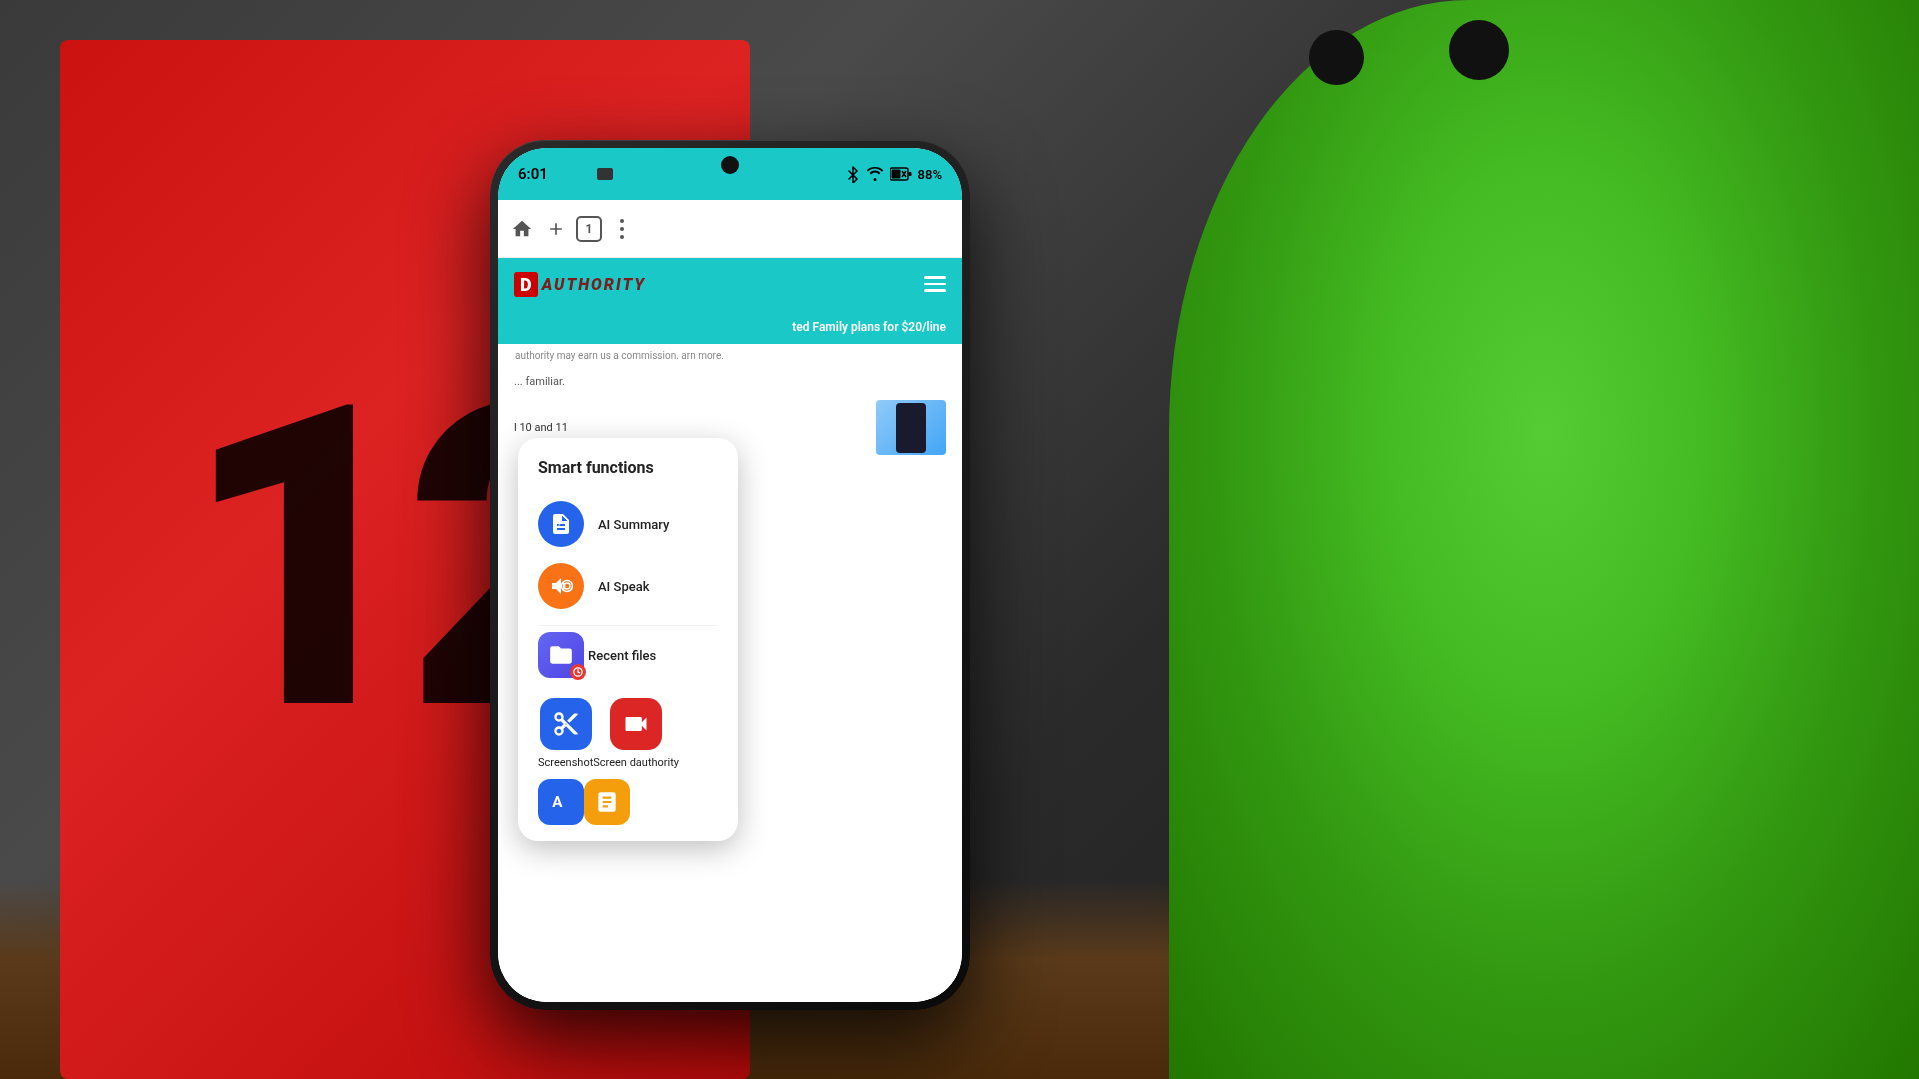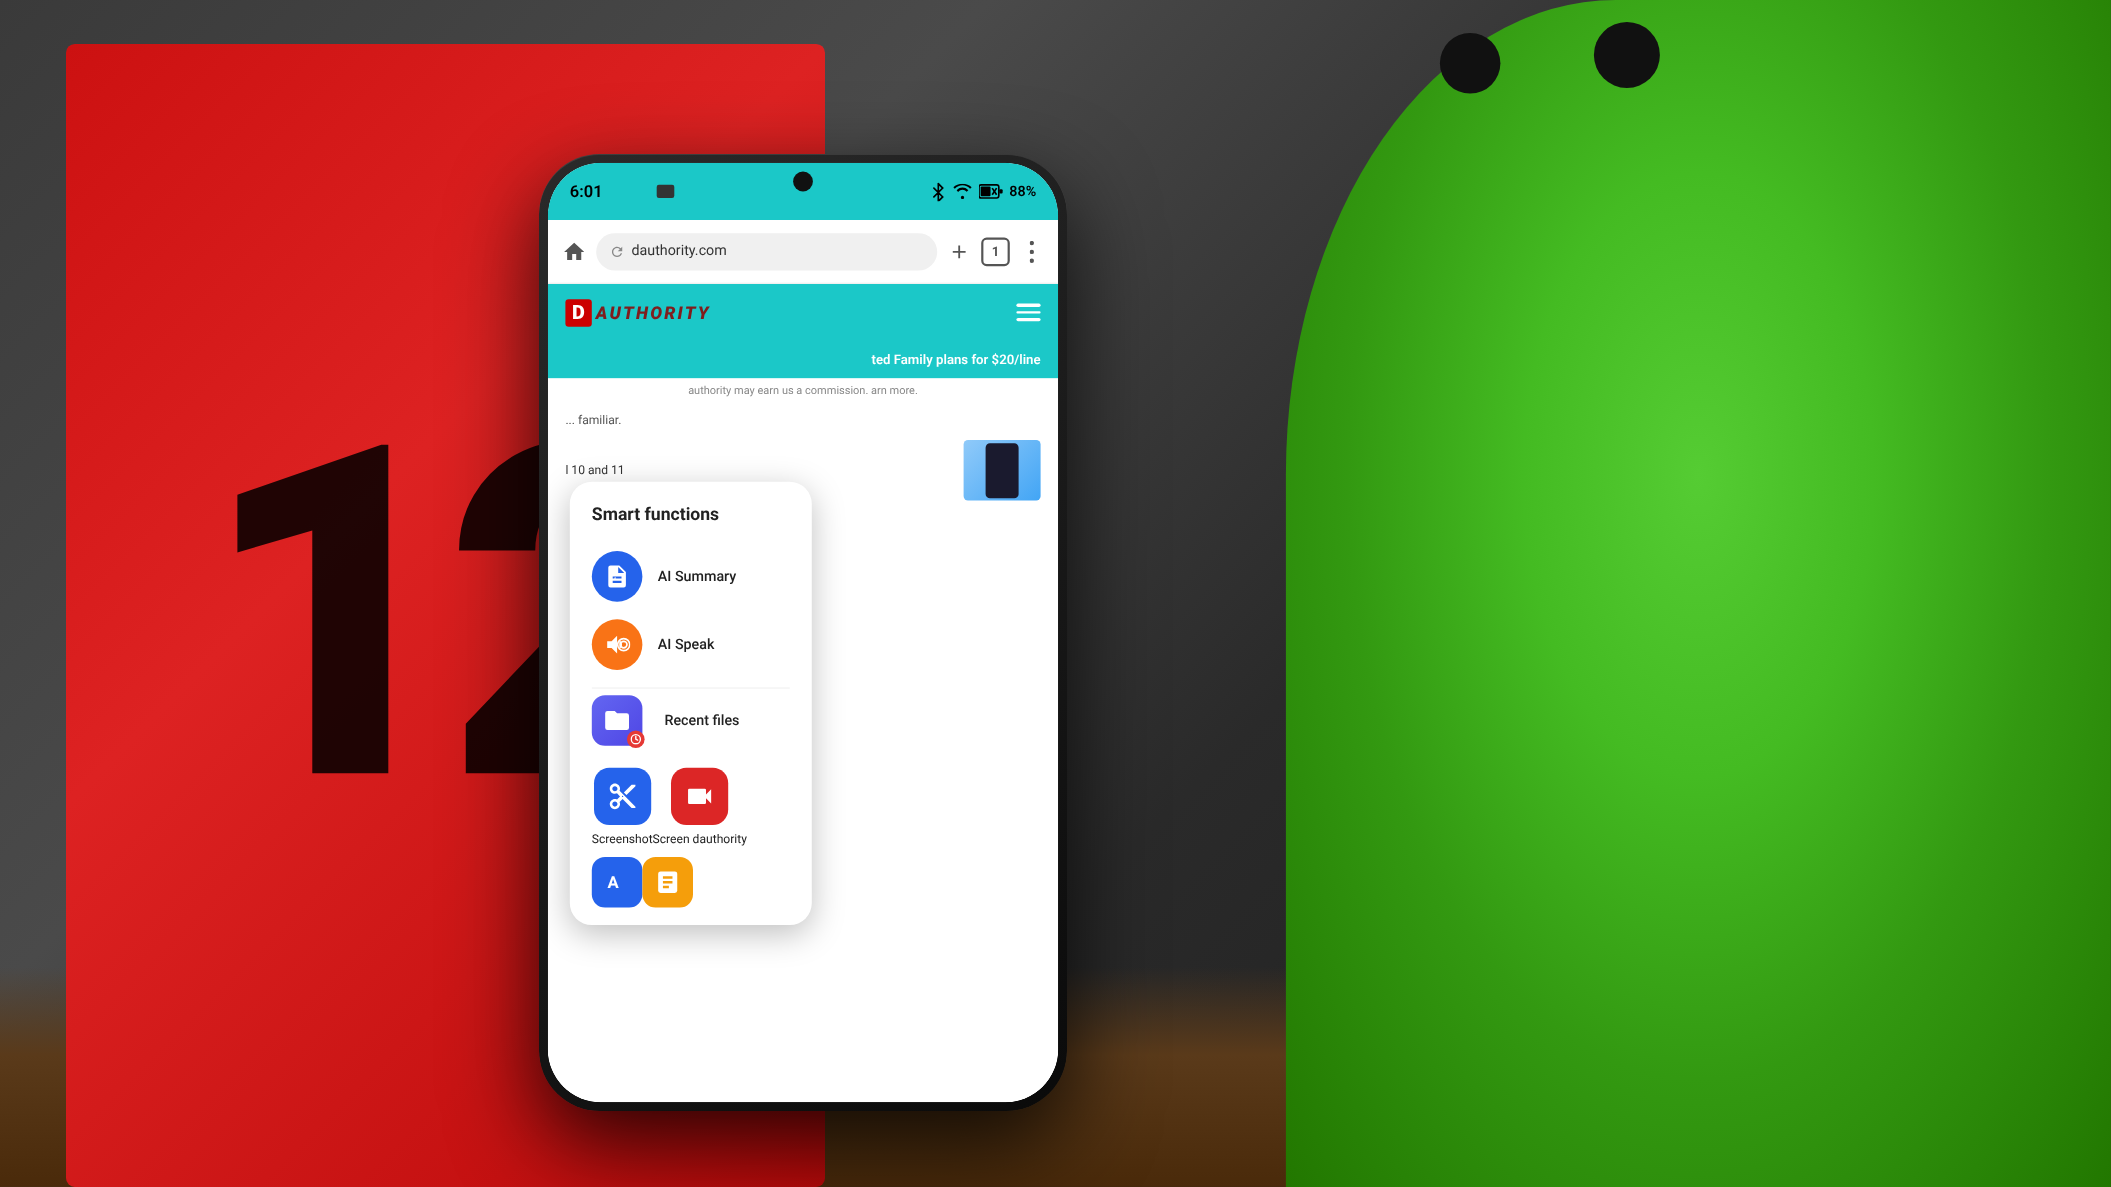--- a/index.html
+++ b/index.html
@@ -264,21 +264,20 @@
       color: #fff;
       font-weight: 600;
       text-align: right;
     }
 
     .site-commission {
       padding: 6px 17px;
       font-size: 10px;
       color: #888;
       background: #fff;
-      text-align: center;
     }
 
     .site-article-img {
       width: 100%;
       height: 140px;
       background: linear-gradient(135deg, #8bc34a 0%, #558b2f 50%, #2e7d32 100%);
       position: relative;
       overflow: hidden;
       display: flex;
       align-items: center;
@@ -382,21 +381,21 @@
     .icon-yellow-sm { background: #f59e0b; }
     .menu-bottom-row {
       display: flex;
       margin-top: 14px;
     }
 
     
     .recent-files-row {
       display: flex;
       align-items: center;
-      gap: 20px;
+      gap: 4px;
       padding: 6px 0;
       border-top: 1px solid #f0f0f0;
       margin-top: 8px;
     }
     .recent-files-icon {
       width: 46px;
       height: 46px;
       border-radius: 12px;
       background: linear-gradient(135deg, #6366f1 0%, #4f46e5 100%);
       display: flex;
@@ -457,26 +456,20 @@
         </div>
       </div>
 
       <div class="camera-notch"></div>
 
       <div class="browser-bar">
         <div class="browser-home-btn">
           <svg width="22" height="22" viewBox="0 0 24 24" fill="#555">
             <path d="M10 20v-6h4v6h5v-8h3L12 3 2 12h3v8z"></path>
           </svg>
-        </div>
-        <div class="browser-url-bar">
-          <svg width="14" height="14" viewBox="0 0 24 24" fill="#888">
-            <path d="M17.65 6.35A7.958 7.958 0 0012 4c-4.42 0-7.99 3.58-7.99 8s3.57 8 7.99 8c3.73 0 6.84-2.55 7.73-6h-2.08A5.99 5.99 0 0112 18c-3.31 0-6-2.69-6-6s2.69-6 6-6c1.66 0 3.14.69 4.22 1.78L13 11h7V4l-2.35 2.35z"></path>
-          </svg>
-          <span class="browser-url-text">dauthority.com</span>
         </div>
         <div class="browser-actions">
           <div class="browser-action-btn">
             <svg width="20" height="20" viewBox="0 0 24 24" fill="#555">
               <path d="M19 13H13v6h-2v-6H5v-2h6V5h2v6h6v2z"></path>
             </svg>
           </div>
           <div class="tab-count-btn">
             <span>1</span>
           </div>

